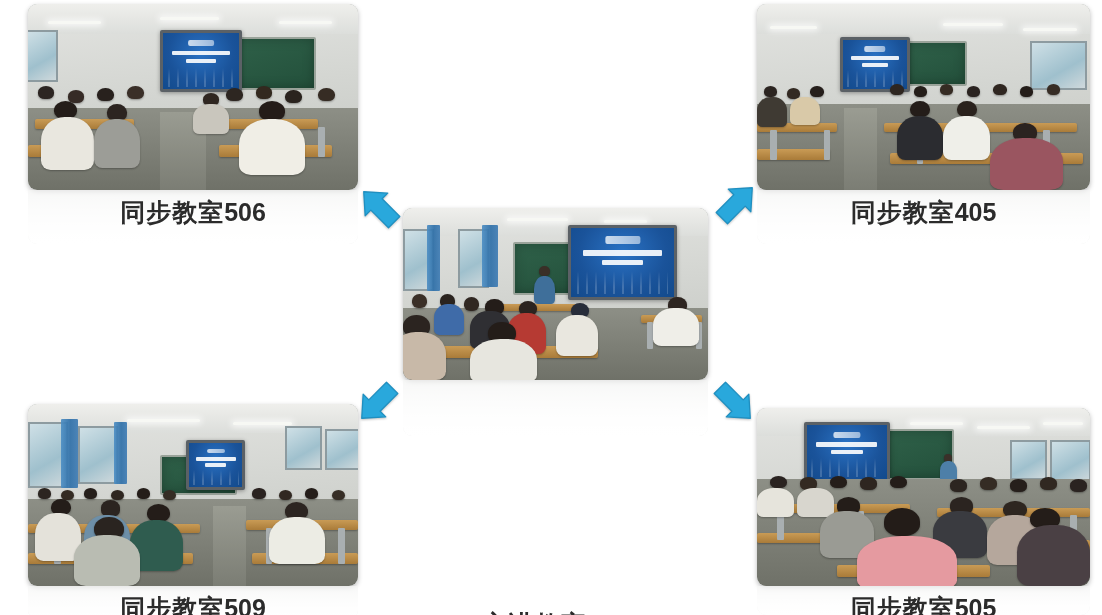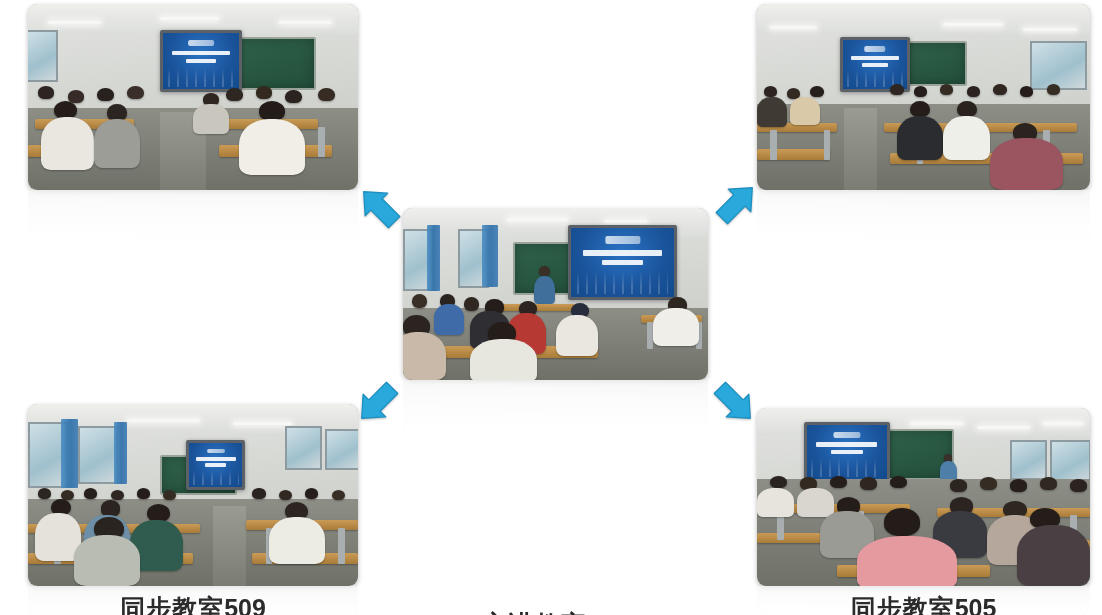--- a/index.html
+++ b/index.html
@@ -179,20 +179,23 @@
   </div>
   <div class="reflection" style="top:186px; height:54px;">
     <div class="mirror" style="top:-132px; height:186px;">
       <div class="scene">
         <div class="wall"></div>
 
       </div>
     </div>
     <div class="veil"></div>
   </div>
+  <div class="caption" style="top:192px;">
+    <span>同步教室</span><span class="num">506</span>
+  </div>
 </div>
 
 <div class="card" style="left:757px; top:4px; width:333px; height:186px;">
   <div class="photo">
     <div class="photo-inner">
       <div class="scene">
         <div class="wall"></div>
         <div class="ceiling"></div>
         <div class="lamp" style="left:4%;top:12%;width:14%;"></div>
         <div class="lamp" style="left:56%;top:10%;width:18%;"></div>
@@ -238,20 +241,23 @@
     </div>
   </div>
   <div class="reflection" style="top:186px; height:54px;">
     <div class="mirror" style="top:-132px; height:186px;">
       <div class="scene">
         <div class="wall"></div>
 
       </div>
     </div>
     <div class="veil"></div>
+  </div>
+  <div class="caption" style="top:192px;">
+    <span>同步教室</span><span class="num">405</span>
   </div>
 </div>
 
 <div class="card" style="left:403px; top:208px; width:305px; height:172px;">
   <div class="photo">
     <div class="photo-inner">
       <div class="scene">
         <div class="wall"></div>
         <div class="ceiling"></div>
         <div class="lamp" style="left:34%;top:6%;width:20%;"></div>

